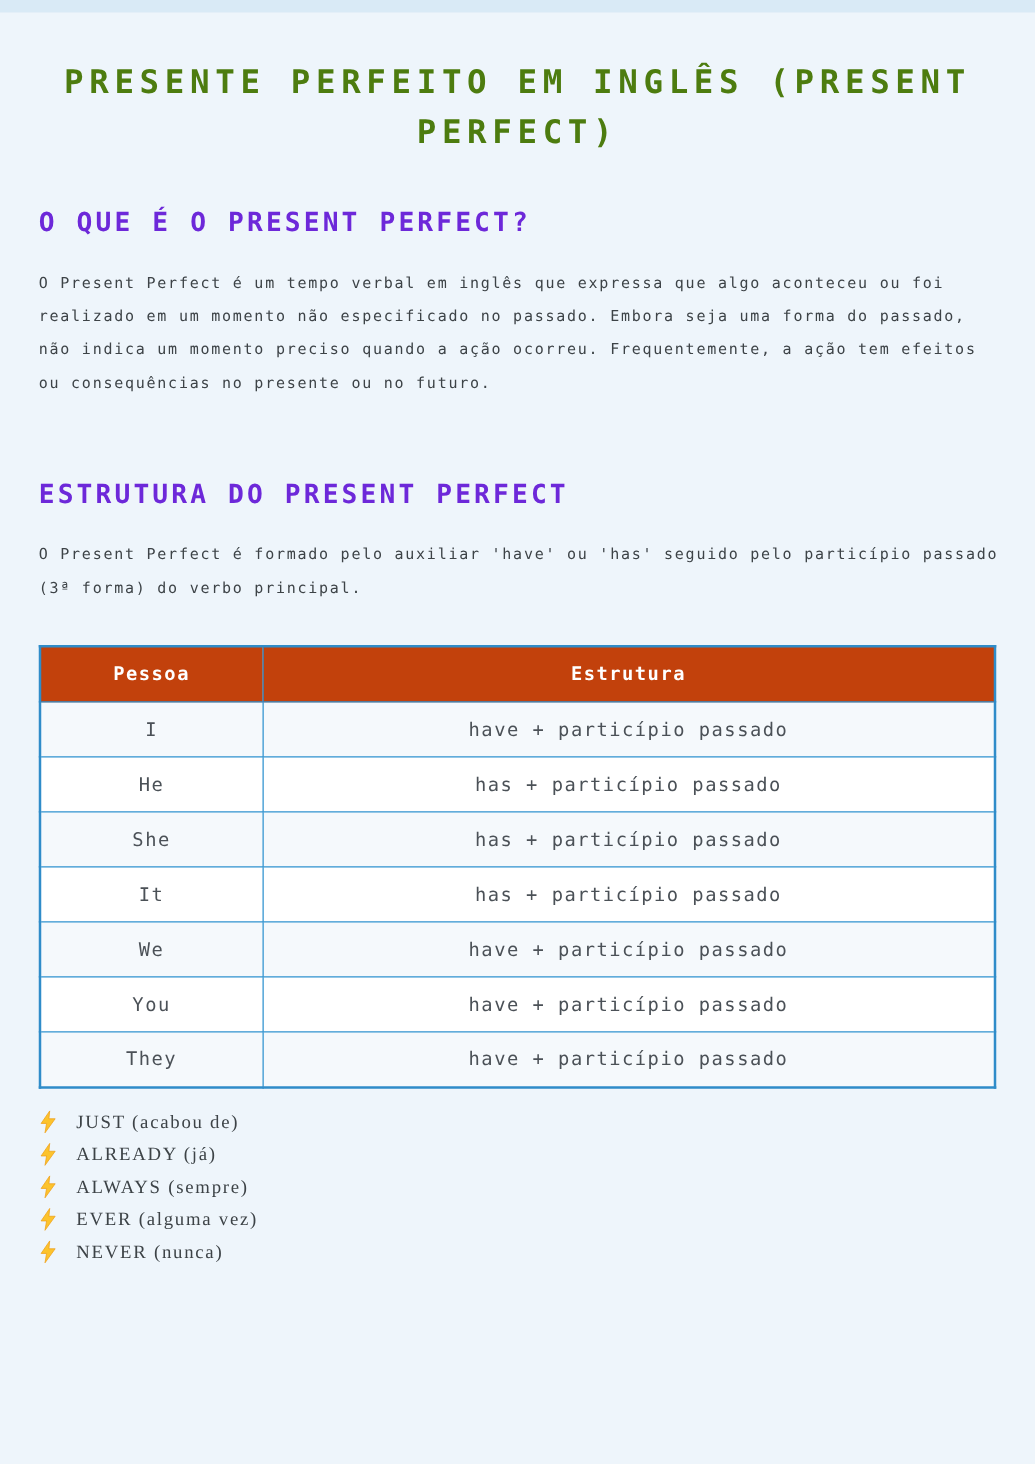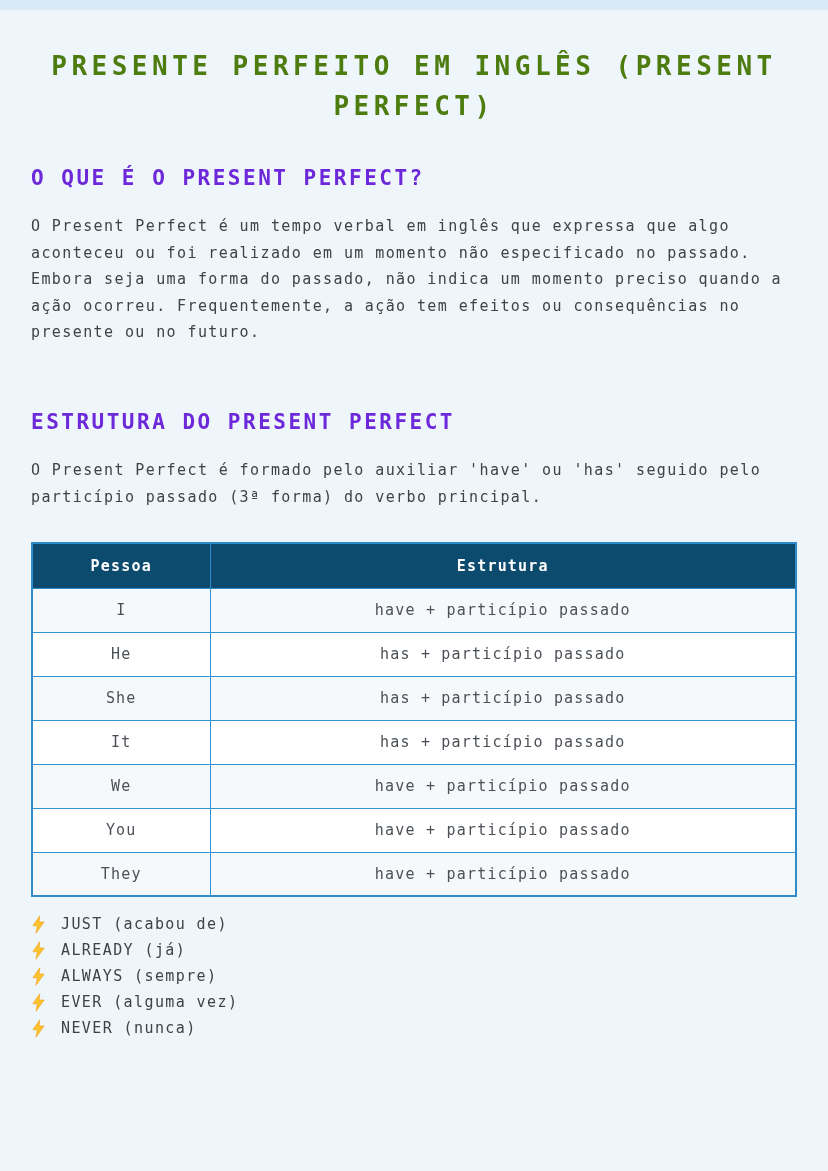--- a/index.html
+++ b/index.html
@@ -36,33 +36,33 @@
     letter-spacing: 2.5px;
     line-height: 25px;
   }
   .h-what    { margin-top: 40px; }
   .h-struct  { margin-top: 64px; }
   .h-signal  { margin-top: 24px; }
   .para {
     margin-top: 22px;
     width: 770px;
     color: #3d4347;
-    font-size: 15px;
+    font-size: 12px;
     line-height: 26.6px;
     letter-spacing: 1.4px;
   }
   table.structure {
     margin-top: 32px;
     width: 766px;
     border-collapse: collapse;
     border: 2px solid #2f8cc9;
     table-layout: fixed;
   }
   table.structure th {
-    background: #0c4a6e;
+    background: #c2410c;
     color: #ffffff;
     font-size: 15px;
     font-weight: bold;
     letter-spacing: 1.2px;
     height: 45px;
     border: 1px solid #2f8cc9;
     text-align: center;
   }
   table.structure col.c-pessoa { width: 178px; }
   table.structure td {
@@ -91,20 +91,21 @@
     width: 15px;
     height: 19px;
     flex: 0 0 auto;
     display: inline-block;
   }
   .signal-item .signal-label {
     color: #3d4347;
     font-size: 15px;
     letter-spacing: 1.4px;
     line-height: 18px;
+    font-family: Liberation Serif, serif;
   }
 </style>
 </head>
 <body>
 
 <div class="top-strip"></div>
 
 <div class="page">
 
   <h1 class="doc-title">PRESENTE PERFEITO EM INGLÊS (PRESENT PERFECT)</h1>

